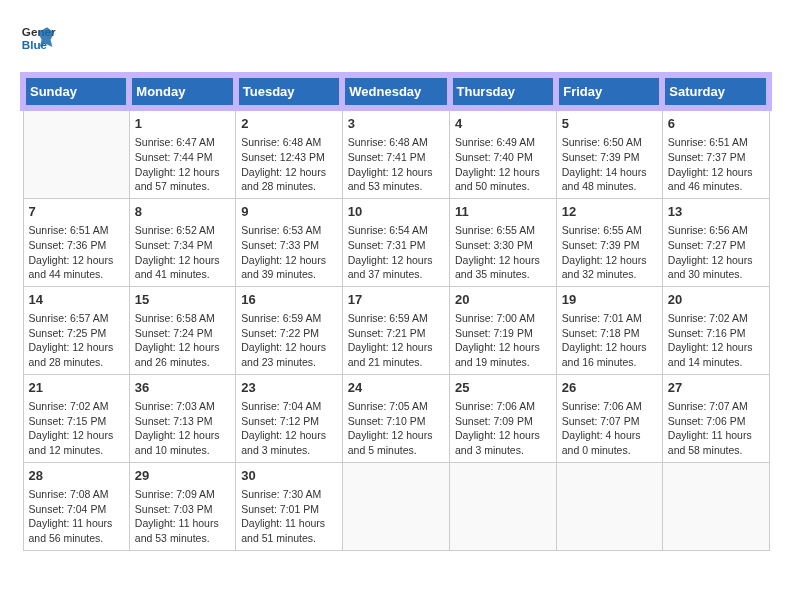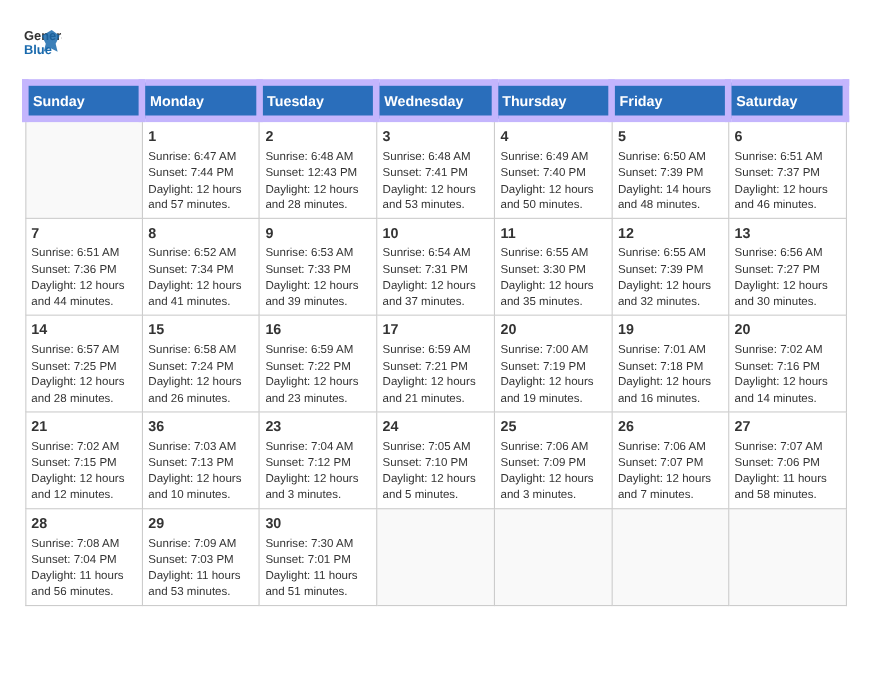--- a/index.html
+++ b/index.html
@@ -257,21 +257,21 @@
         <td>
           <span class="day-number">25</span>
           <div class="day-info">Sunrise: 7:06 AM</div>
           <div class="day-info">Sunset: 7:09 PM</div>
           <div class="day-info">Daylight: 12 hours and 3 minutes.</div>
         </td>
         <td>
           <span class="day-number">26</span>
           <div class="day-info">Sunrise: 7:06 AM</div>
           <div class="day-info">Sunset: 7:07 PM</div>
-          <div class="day-info">Daylight: 12 hours and 7 minutes.</div>
+          <div class="day-info">Daylight: 4 hours and 0 minutes.</div>
         </td>
         <td>
           <span class="day-number">27</span>
           <div class="day-info">Sunrise: 7:07 AM</div>
           <div class="day-info">Sunset: 7:06 PM</div>
           <div class="day-info">Daylight: 11 hours and 58 minutes.</div>
         </td>
       </tr>
       <tr>
         <td>

